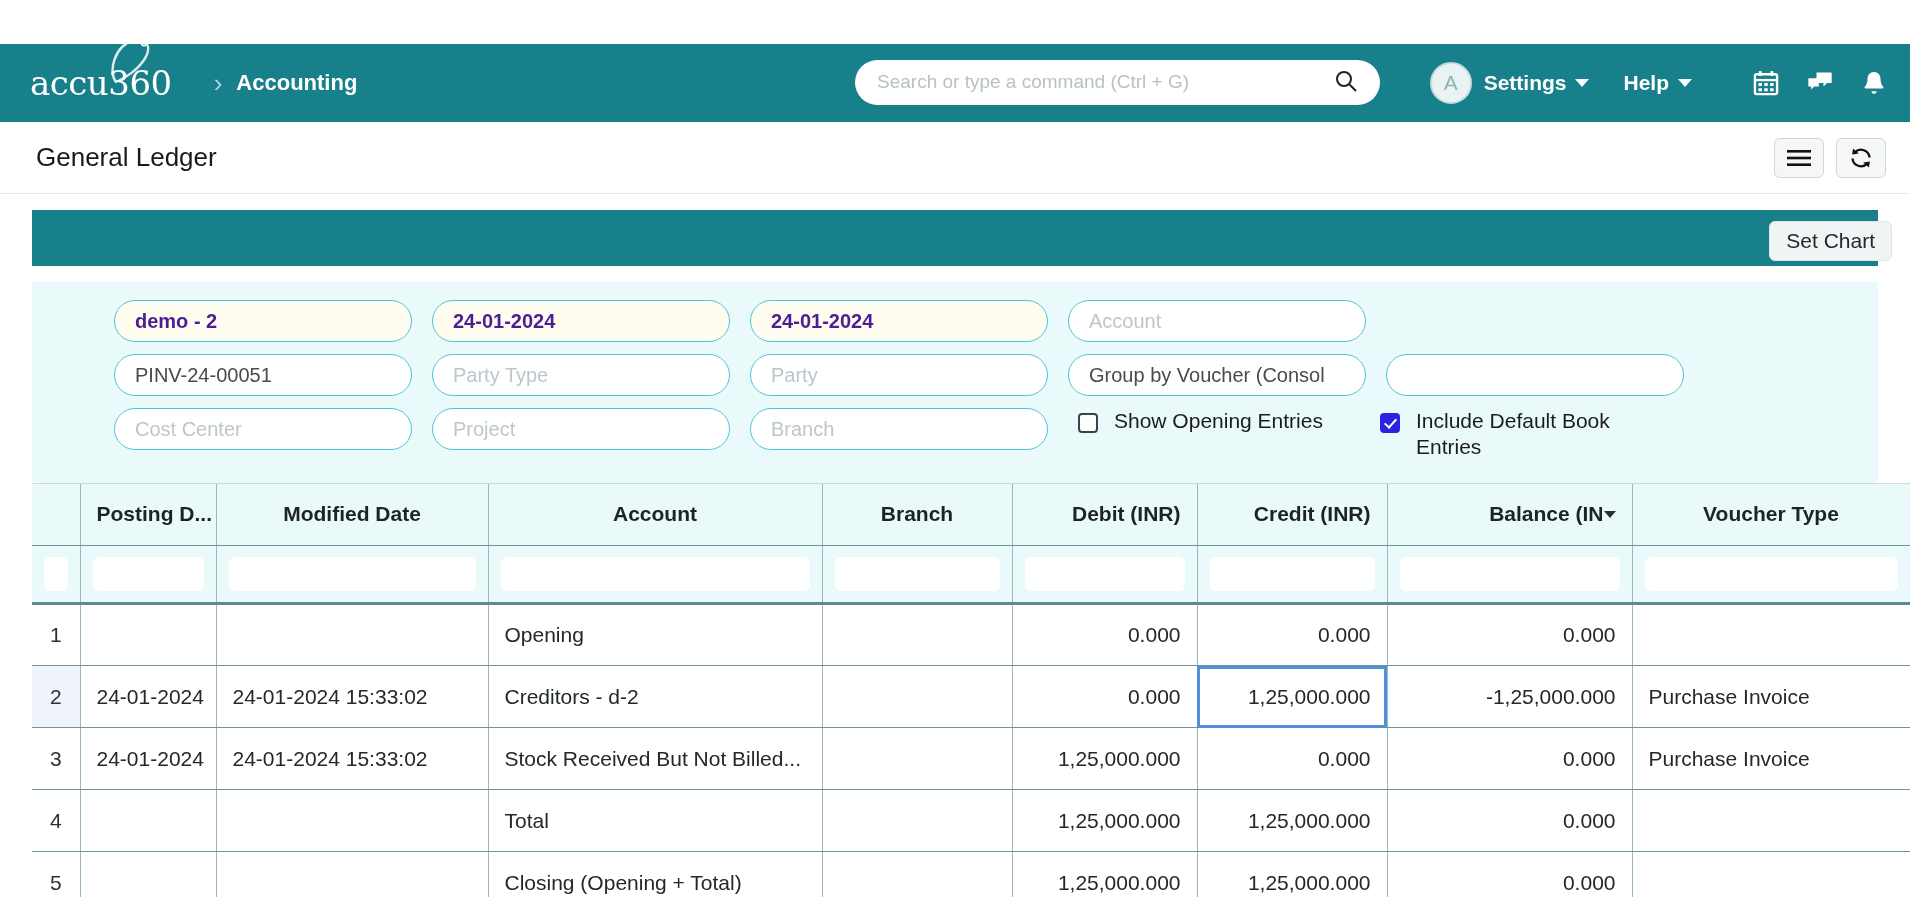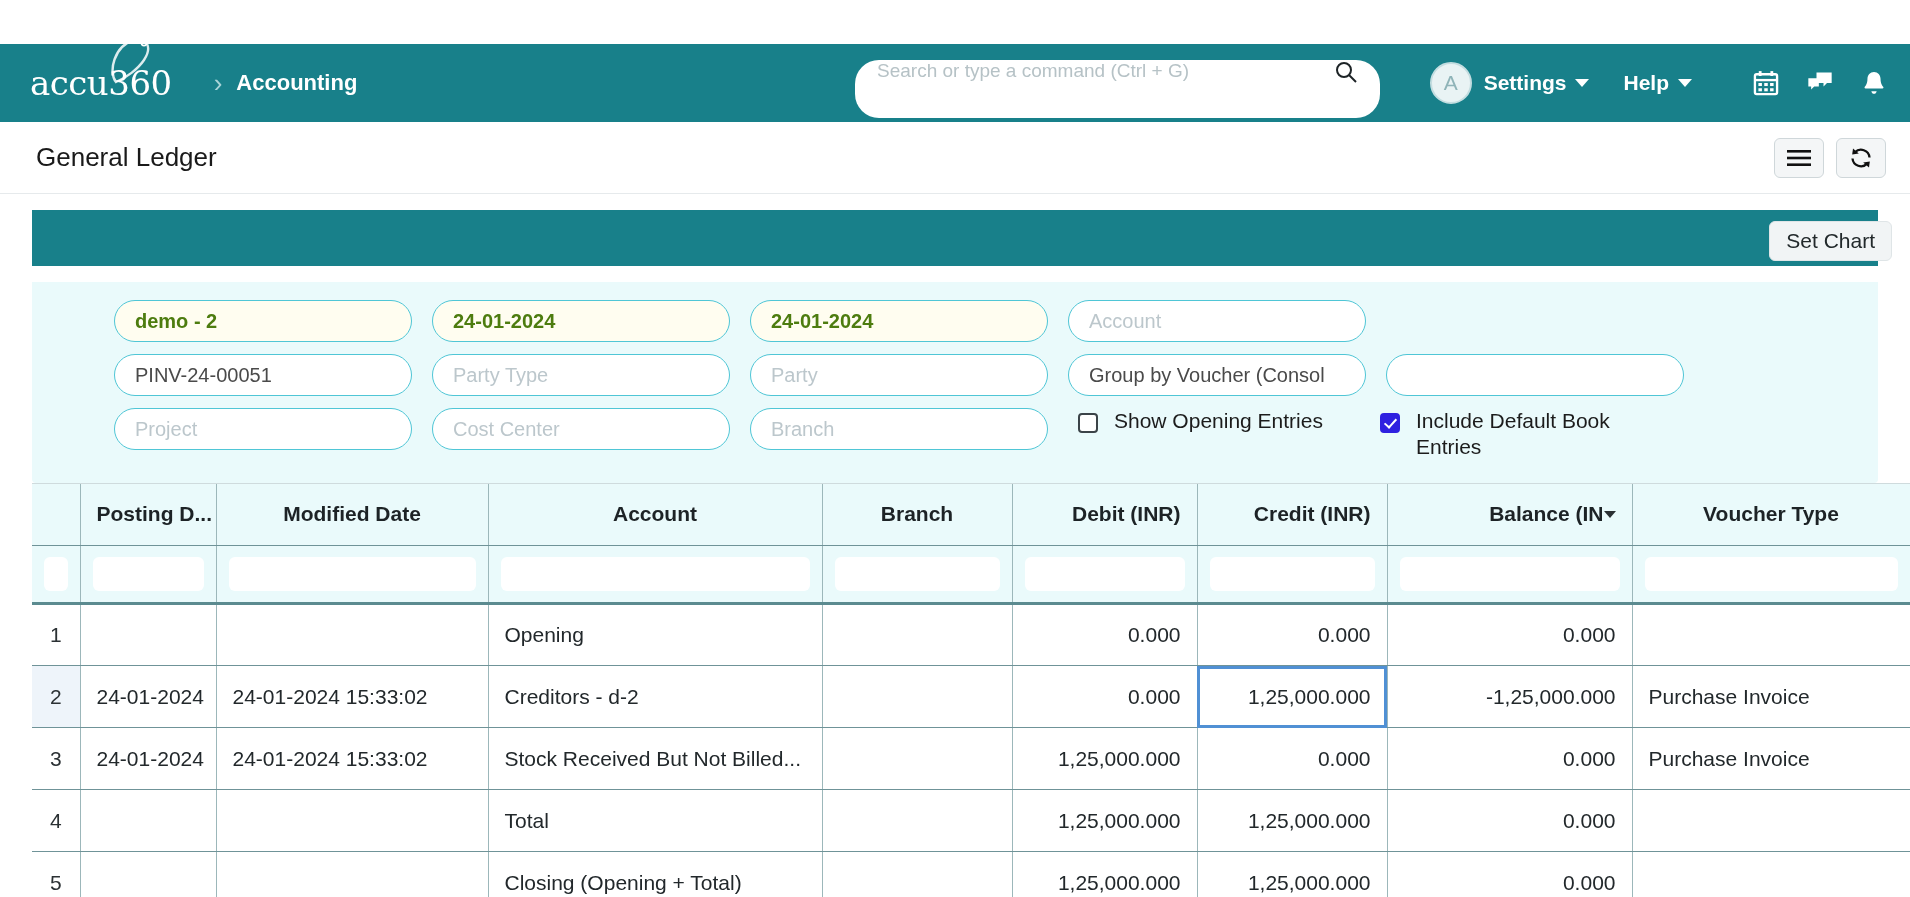--- a/index.html
+++ b/index.html
@@ -48,26 +48,26 @@
     color: #ffffff;
     font-size: 22px;
     font-weight: bold;
   }
 
   .search-box {
     position: absolute;
     left: 855px;
     top: 16px;
     width: 525px;
-    height: 58px;
+    height: 45px;
     background: #ffffff;
     border-radius: 24px;
     display: flex;
-    align-items: flex-start;
-    padding: 0 22px;
+    align-items: flex-end;
+    padding: 12px 22px;
   }
   .search-input {
     flex: 1;
     border: none;
     outline: none;
     font-size: 19px;
     color: #4d5b60;
     background: transparent;
     font-family: "Liberation Sans", sans-serif;
   }
@@ -190,21 +190,21 @@
     font-size: 20px;
     color: #4a4a4a;
     overflow: hidden;
     white-space: nowrap;
     cursor: text;
     flex: 0 0 auto;
   }
   .ffield.placeholder { color: #bcc7cc; }
   .ffield.filled {
     background: #fffdf0;
-    color: #4d7c0f;
+    color: #4c1d95;
     font-weight: bold;
   }
   .w1 { width: 298px; margin-right: 20px; }
   .w2 { width: 298px; margin-right: 20px; }
   .w3 { width: 298px; margin-right: 20px; }
   .w4 { width: 298px; margin-right: 20px; }
   .w5 { width: 298px; }
 
   .check-wrap {
     display: flex;
@@ -409,22 +409,22 @@
 
   <div class="filter-row">
     <div class="ffield w1">PINV-24-00051</div>
     <div class="ffield w2 placeholder">Party Type</div>
     <div class="ffield w3 placeholder">Party</div>
     <div class="ffield w4">Group by Voucher (Consol</div>
     <div class="ffield w5"></div>
   </div>
 
   <div class="filter-row">
+    <div class="ffield w1 placeholder">Cost Center</div>
     <div class="ffield w2 placeholder">Project</div>
-    <div class="ffield w1 placeholder">Cost Center</div>
     <div class="ffield w3 placeholder">Branch</div>
 
     <label class="check-wrap chk-gap-a">
       <span class="cbox"></span>
       <span>Show Opening Entries</span>
     </label>
 
     <label class="check-wrap chk-gap-b">
       <span class="cbox checked"></span>
       <span>Include Default Book Entries</span>

